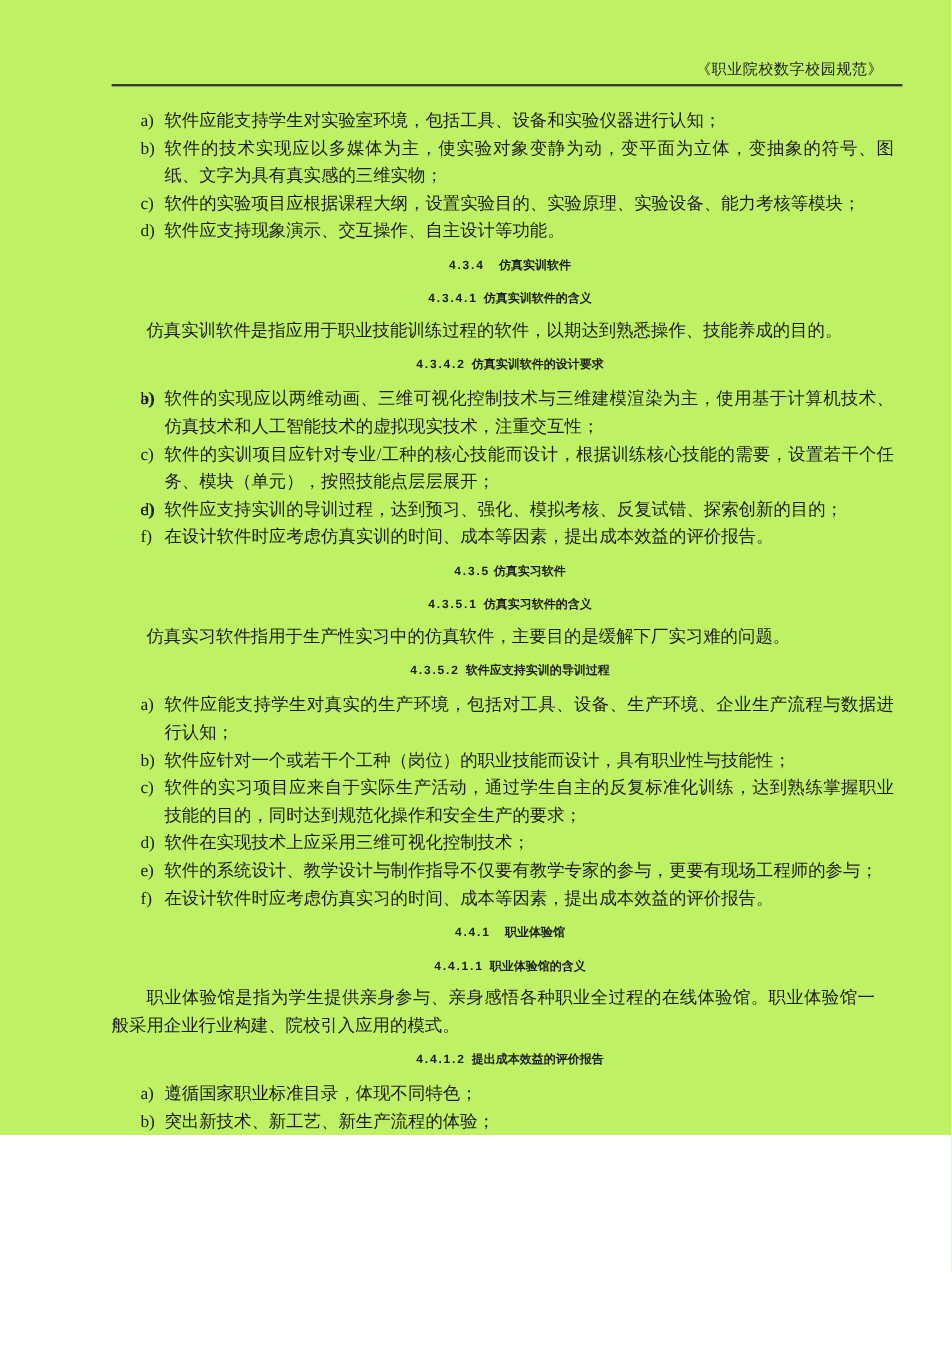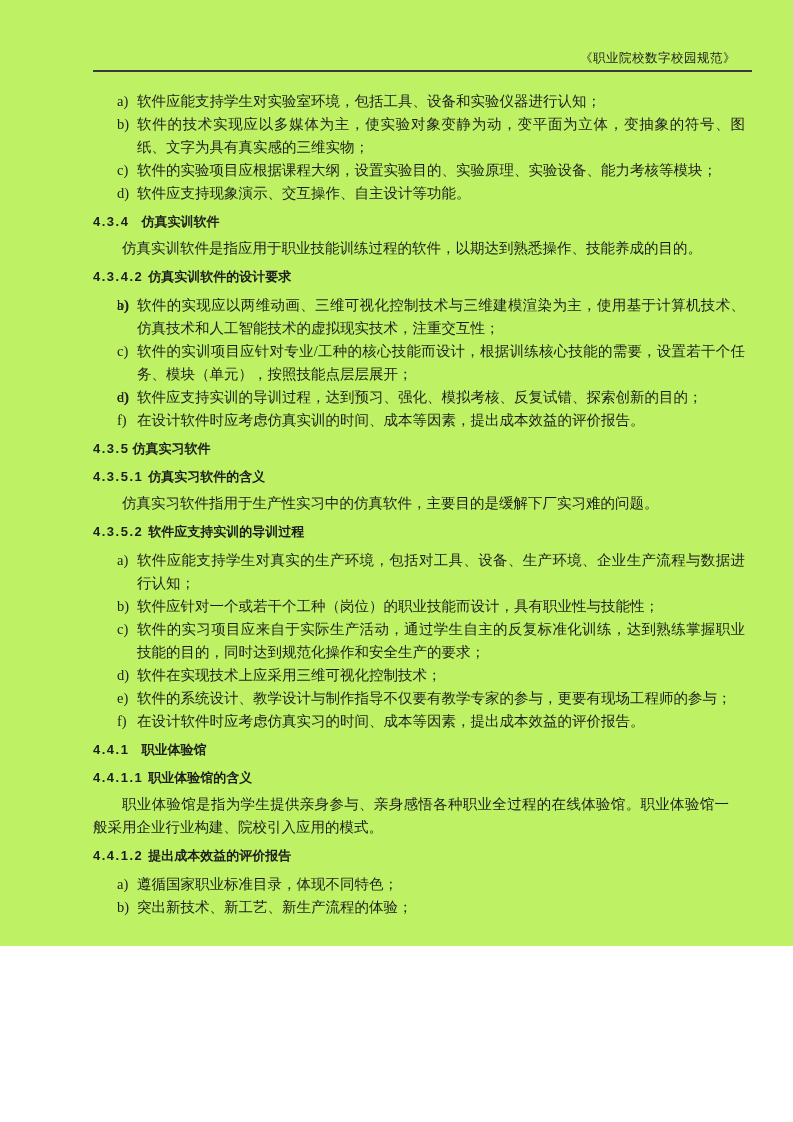--- a/index.html
+++ b/index.html
@@ -31,24 +31,24 @@
     top: 90px;
     width: 652px;
     font-size: 14.5px;
     line-height: 23px;
     text-align: justify;
   }
   .doc-body > :first-child { margin-top: 0; }
   .h {
     font-family: "Liberation Sans", "DejaVu Sans", sans-serif;
     font-weight: bold;
-    font-size: 13px;
+    font-size: 10px;
     line-height: 23px;
-    margin: 5px 0 0 0;
-    text-align: left;
+    margin: 5px 0 0 12px;
+    text-align: center;
   }
   .h .h-num { letter-spacing: 1.5px; margin-right: 5px; }
   .heading1 .h-num { margin-right: 8px; }
   .heading2 .h-num { margin-right: 12px; }
   .heading2.tight .h-num { margin-right: 3px; }
   .para { margin: 4px 16px 0 0; text-indent: 2em; }
   .list { margin: 6px 0 0 0; }
   .li { position: relative; padding-left: 44px; }
   .li-label { position: absolute; left: 24px; font-family: "Liberation Serif", "DejaVu Serif", serif; }
   .page-footer {
@@ -71,20 +71,21 @@
   </div>
 
   <div class="doc-body">
       <div class="list">
         <div class="li"><span class="li-label">a)</span><span class="li-text">软件应能支持学生对实验室环境，包括工具、设备和实验仪器进行认知；</span></div>
         <div class="li"><span class="li-label">b)</span><span class="li-text">软件的技术实现应以多媒体为主，使实验对象变静为动，变平面为立体，变抽象的符号、图纸、文字为具有真实感的三维实物；</span></div>
         <div class="li"><span class="li-label">c)</span><span class="li-text">软件的实验项目应根据课程大纲，设置实验目的、实验原理、实验设备、能力考核等模块；</span></div>
         <div class="li"><span class="li-label">d)</span><span class="li-text">软件应支持现象演示、交互操作、自主设计等功能。</span></div>
       </div>
       <div class="h heading2"><span class="h-num">4.3.4</span><span class="h-title">仿真实训软件</span></div>
+      <div class="h heading3"><span class="h-num">4.3.4.1</span><span class="h-title">仿真实训软件的含义</span></div>
       <p class="para">仿真实训软件是指应用于职业技能训练过程的软件，以期达到熟悉操作、技能养成的目的。</p>
       <div class="h heading3"><span class="h-num">4.3.4.2</span><span class="h-title">仿真实训软件的设计要求</span></div>
       <div class="list">
         <div class="li"><span class="li-label">a)</span></div>
         <div class="li"><span class="li-label">b)</span><span class="li-text">软件的实现应以两维动画、三维可视化控制技术与三维建模渲染为主，使用基于计算机技术、仿真技术和人工智能技术的虚拟现实技术，注重交互性；</span></div>
         <div class="li"><span class="li-label">c)</span><span class="li-text">软件的实训项目应针对专业/工种的核心技能而设计，根据训练核心技能的需要，设置若干个任务、模块（单元），按照技能点层层展开；</span></div>
         <div class="li"><span class="li-label">d)</span></div>
         <div class="li"><span class="li-label">e)</span><span class="li-text">软件应支持实训的导训过程，达到预习、强化、模拟考核、反复试错、探索创新的目的；</span></div>
         <div class="li"><span class="li-label">f)</span><span class="li-text">在设计软件时应考虑仿真实训的时间、成本等因素，提出成本效益的评价报告。</span></div>
       </div>

